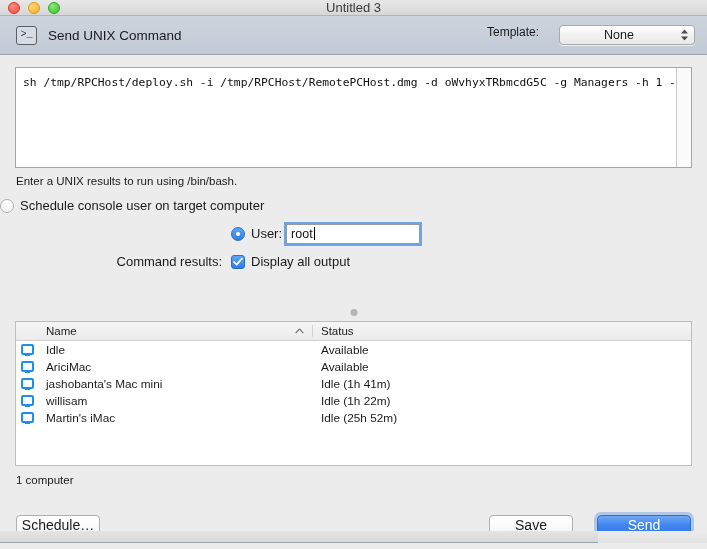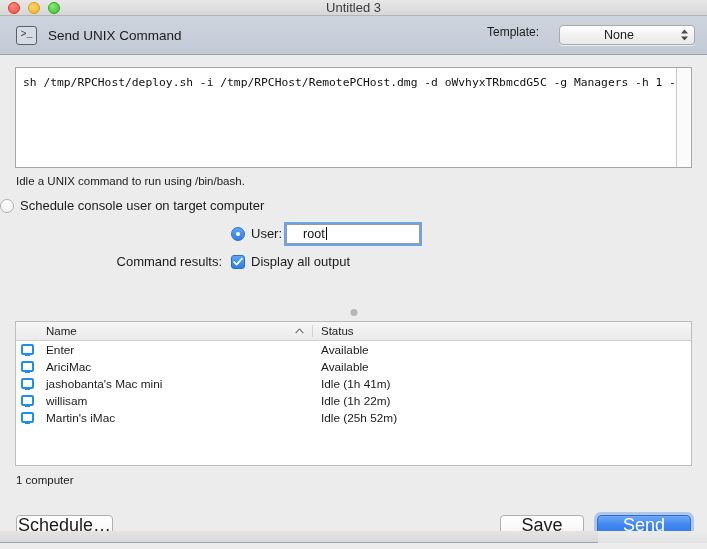--- a/index.html
+++ b/index.html
@@ -221,21 +221,21 @@
     color: #1b1b1b;
   }
   .user-field {
     width: 134px;
     height: 20px;
     border: 1px solid #9a9a9a;
     background: #ffffff;
     box-sizing: border-box;
     font-size: 12.5px;
     color: #101010;
-    padding: 0 16px;
+    padding: 0 4px;
     line-height: 18px;
     outline: 2px solid rgba(86,150,233,0.85);
     outline-offset: 0px;
     margin-left: 4px;
     position: relative;
     white-space: nowrap;
   }
   .caret {
     display: inline-block;
     width: 1px;
@@ -371,34 +371,34 @@
     align-items: center;
     padding: 0 16px;
     box-sizing: border-box;
   }
   .btn {
     height: 21px;
     min-width: 62px;
     border: 1px solid #b0b0b0;
     border-radius: 4px;
     background: linear-gradient(to bottom, #ffffff 0%, #fbfbfb 50%, #f1f1f1 100%);
-    font-size: 18px;
+    font-size: 14px;
     color: #1b1b1b;
     display: inline-flex;
     align-items: center;
     justify-content: center;
     padding: 0 1px;
     box-sizing: border-box;
     box-shadow: 0 1px 0 rgba(0,0,0,0.05);
   }
   .btn-right-group {
     margin-left: auto;
     display: flex;
     align-items: flex-start;
-    gap: 13px;
+    gap: 24px;
   }
   .btn.default {
     background: linear-gradient(to bottom, #6fa8f5 0%, #3f86ef 48%, #3179e9 100%);
     border: 1px solid #2f6fd0;
     color: #ffffff;
     min-width: 94px;
     box-shadow: 0 0 0 3px rgba(132,170,226,0.55);
   }
   .btn.wide { min-width: 84px; }
 
@@ -454,21 +454,21 @@
     </div>
   </div>
 
   <div class="content">
 
     <div class="cmd-wrap">
       <div class="cmd-text">sh /tmp/RPCHost/deploy.sh -i /tmp/RPCHost/RemotePCHost.dmg -d oWvhyxTRbmcdG5C -g Managers -h 1 -p 1234</div>
       <div class="cmd-scroll"></div>
     </div>
 
-    <div class="hint">Idle a UNIX command to run using /bin/bash.</div>
+    <div class="hint">Enter a UNIX results to run using /bin/bash.</div>
 
     <div class="form">
 
       <div class="frow">
         <div class="radio"></div>
         <div class="radio-text">Schedule console user on target computer</div>
       </div>
 
       <div class="frow">
         <div class="frow-label"></div>
@@ -506,21 +506,21 @@
         </div>
         <div class="hcell status">
           <span>Status</span>
         </div>
       </div>
 
       <div class="row">
         <div class="row-icon">
             <div class="mon"></div>
           </div>
-        <div class="cell-name">Enter</div>
+        <div class="cell-name">Idle</div>
         <div class="cell-status">Available</div>
       </div>
       <div class="row">
         <div class="row-icon">
             <div class="mon"></div>
           </div>
         <div class="cell-name">AriciMac</div>
         <div class="cell-status">Available</div>
       </div>
       <div class="row">

